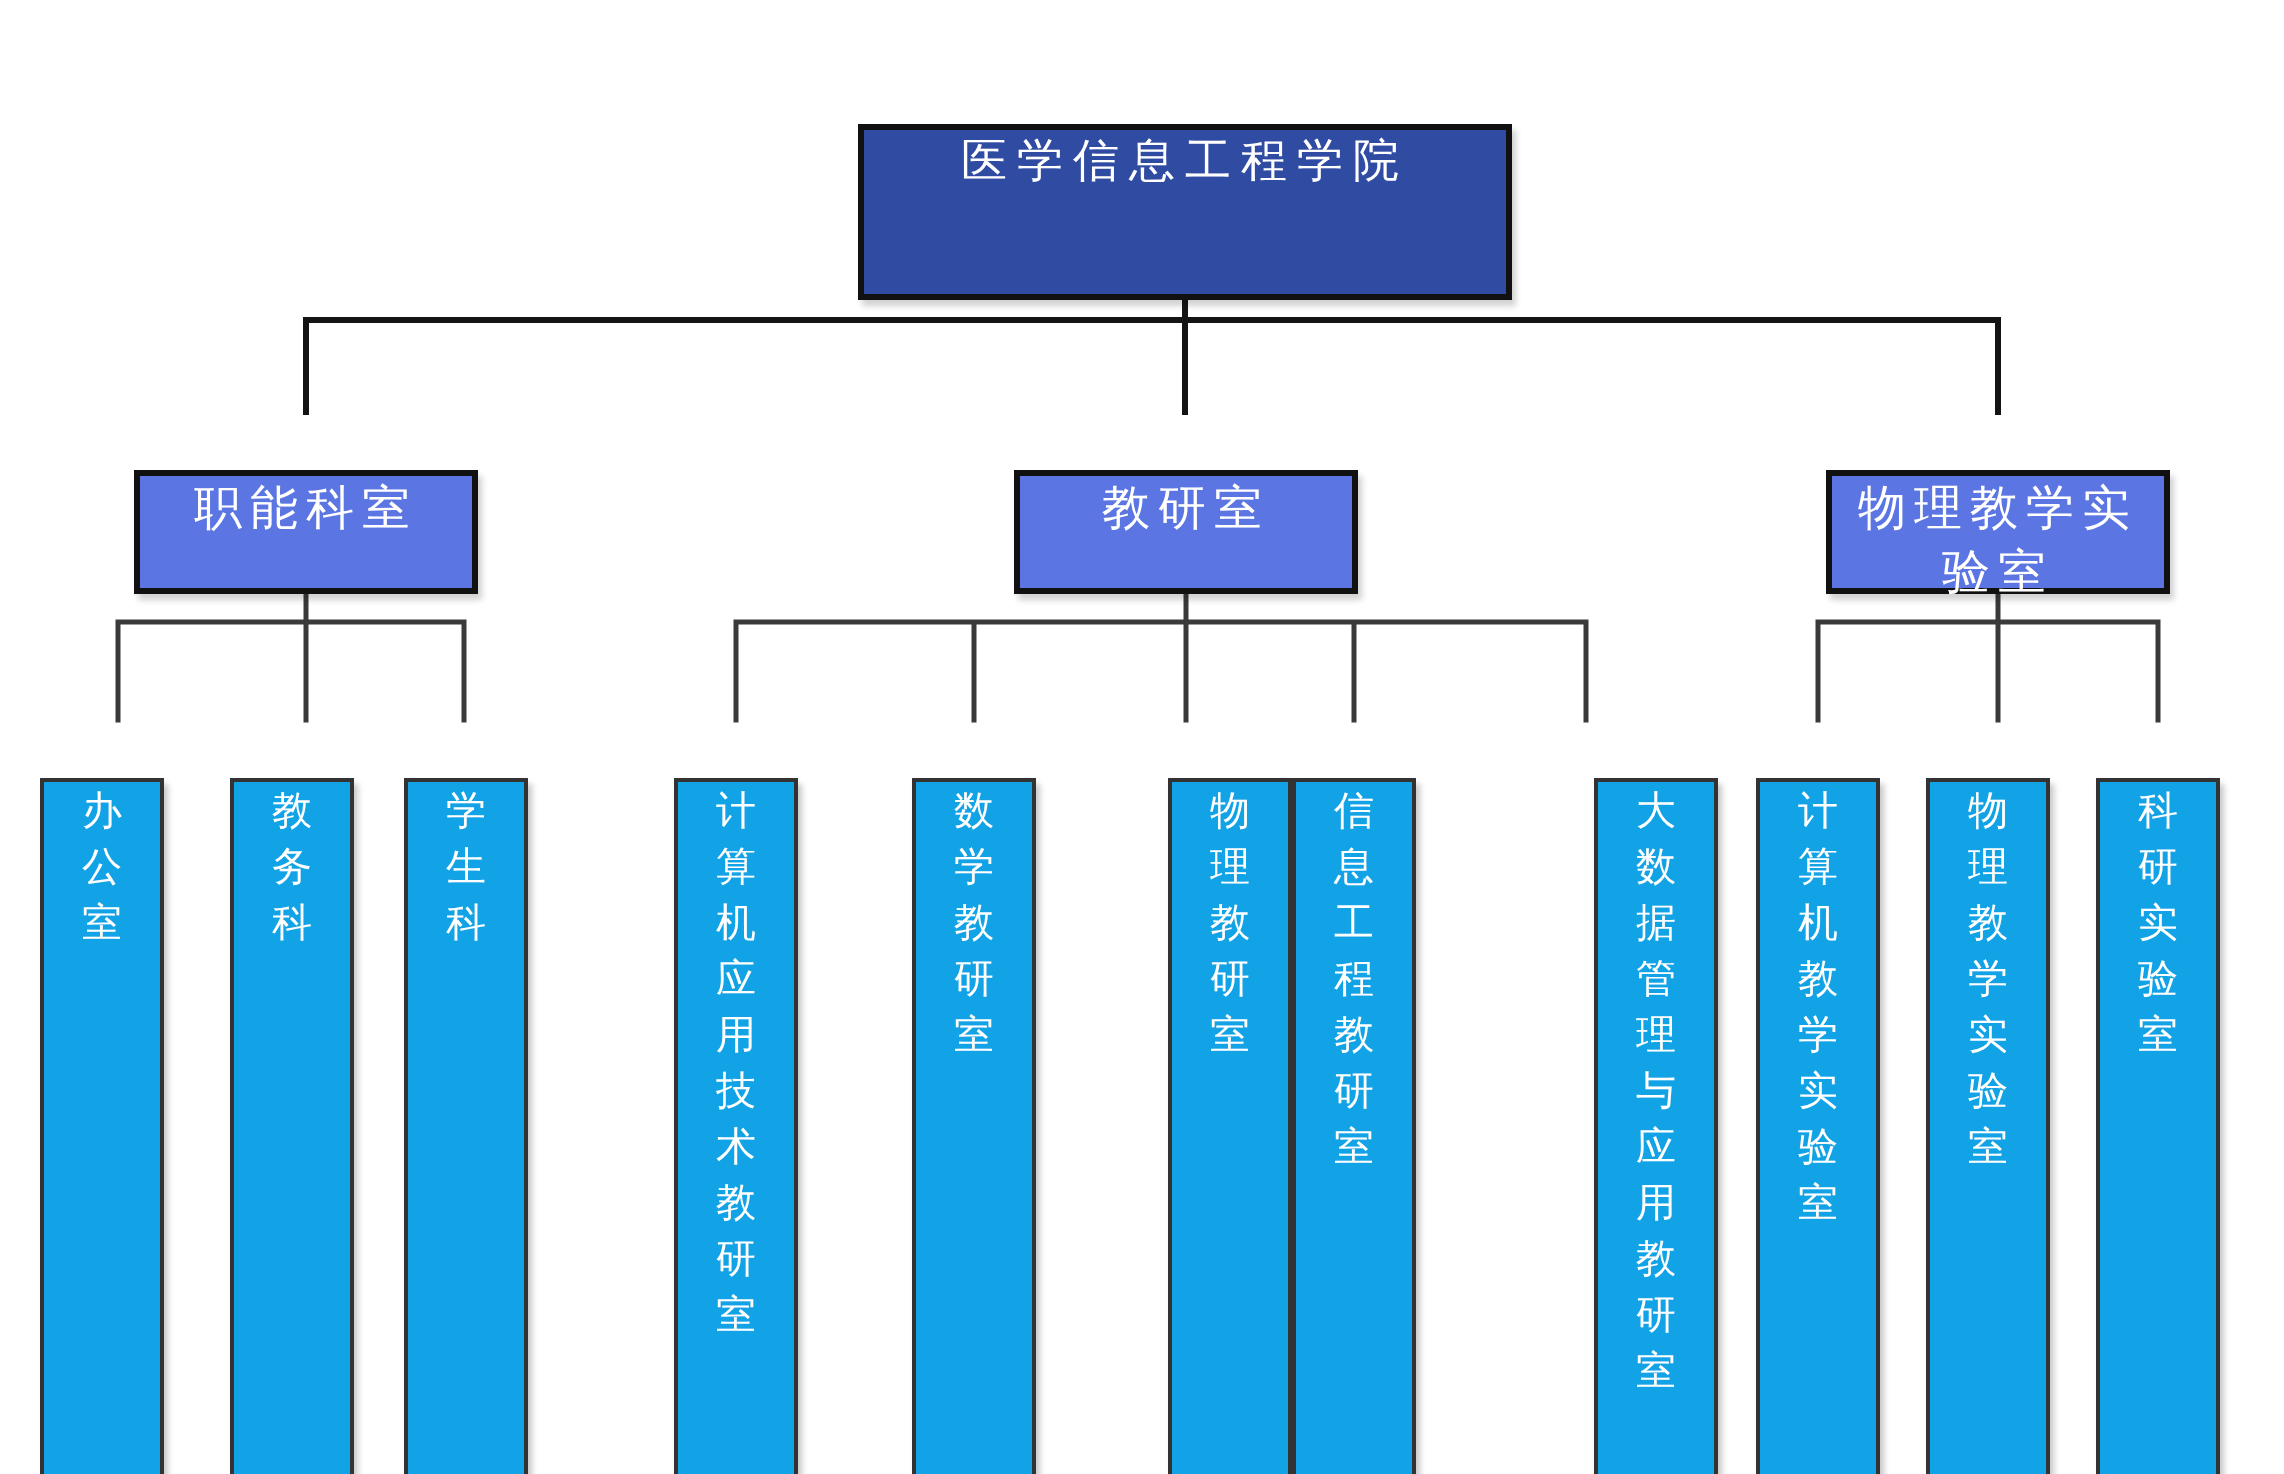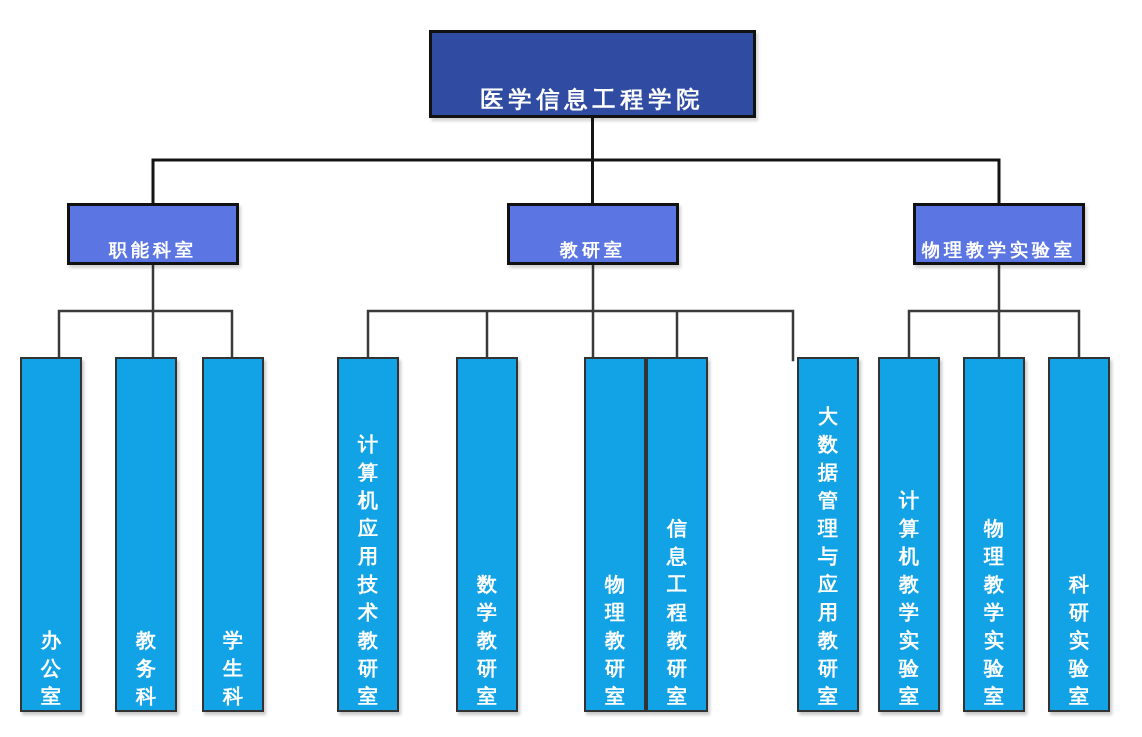--- a/index.html
+++ b/index.html
@@ -17,44 +17,45 @@
   }
   .canvas svg {
     position: absolute;
     left: 0;
     top: 0;
   }
   .node {
     position: absolute;
     box-sizing: border-box;
     display: flex;
-    align-items: flex-end;
+    align-items: flex-start;
     justify-content: center;
     color: var(--text, #ffffff);
-    font-weight: bold;
+    font-weight: normal;
     text-align: center;
+    margin-top: 32px;
   }
   .node.root {
     left: 429px;
     top: 30px;
     width: 327px;
     height: 88px;
     background: var(--root_fill, #2F4BA2);
     border: 3px solid var(--node_border, #111111);
     font-size: 23px;
     letter-spacing: 5px;
     box-shadow: 2px 3px 3px rgba(0,0,0,0.18);
   }
   .node.branch {
     top: 203px;
     width: 172px;
     height: 62px;
     background: var(--branch_fill, #5B75E2);
     border: 3px solid var(--node_border, #111111);
-    font-size: 18px;
+    font-size: 24px;
     letter-spacing: 4px;
     box-shadow: 2px 3px 3px rgba(0,0,0,0.18);
   }
   .node.leaf {
     top: 357px;
     width: 62px;
     height: 355px;
     background: var(--leaf_fill, #12A2E6);
     border: 2px solid var(--leaf_border, #333333);
     font-size: 20px;

